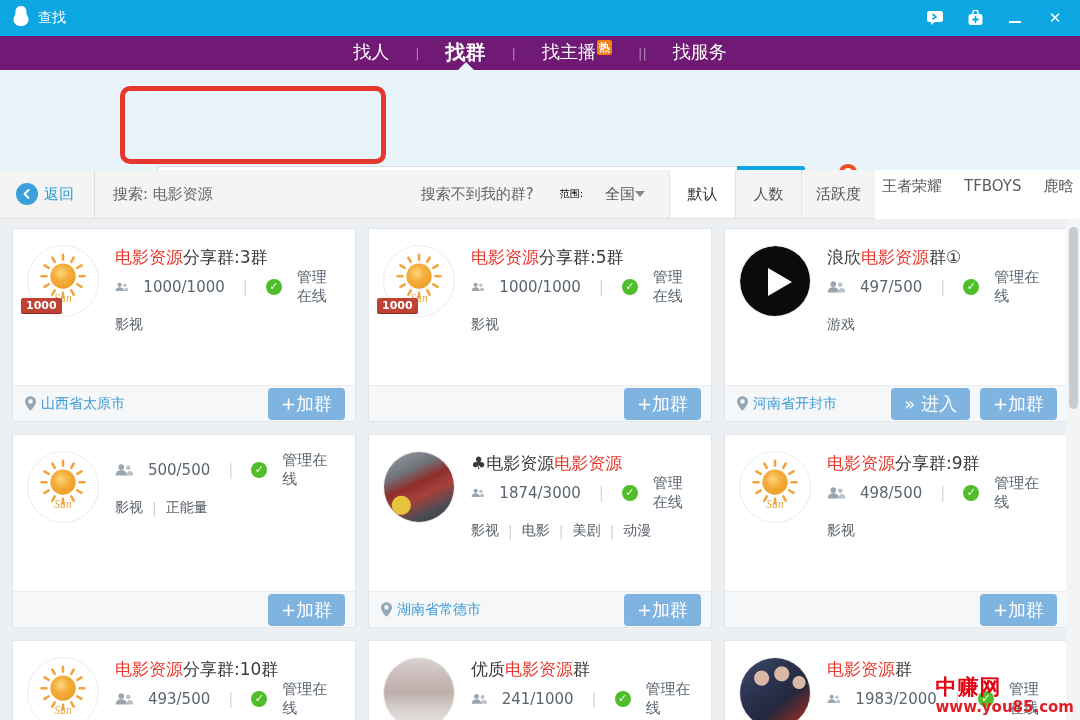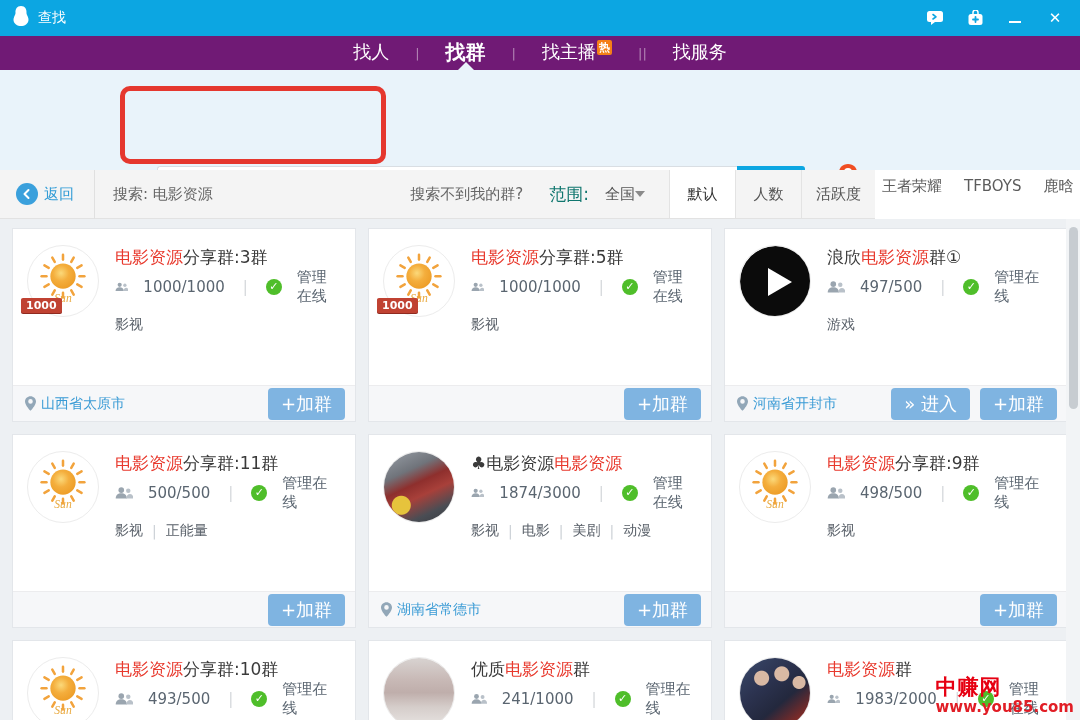--- a/index.html
+++ b/index.html
@@ -46,21 +46,21 @@
   
   .filter-bar { position:absolute; left:0; top:170px; width:875px; height:49px; background:#f4f4f4;
     border-bottom:1px solid #e2e2e2; display:flex; align-items:center; }
   .back-area { display:flex; align-items:center; gap:6px; padding:0 20px 0 16px; height:100%; cursor:pointer; }
   .back-circle { width:22px; height:22px; border-radius:50%; background:#3aa0dc; display:flex; align-items:center; justify-content:center; }
   .back-label { color:#2f9bd6; font-size:15px; }
   .fb-div { width:1px; height:49px; background:#e0e0e0; }
   .search-crumb { font-size:15px; color:#666; padding-left:18px; }
   .fb-right { margin-left:auto; display:flex; align-items:center; height:100%; }
   .cant-find { font-size:15px; color:#666; cursor:pointer; margin-right:26px; }
-  .scope-label { font-size:17px; color:#0f766e; margin-right:16px; }
+  .scope-label { font-size:10px; color:#000000; margin-right:22px; }
   .scope-select { font-size:15px; color:#555; display:flex; align-items:center; gap:0; cursor:pointer; margin-right:24px; }
   .caret { width:0; height:0; border-left:5px solid transparent; border-right:5px solid transparent; border-top:6px solid #8a8a8a; }
   .sort-tabs { display:flex; height:100%; }
   .sort-tab { min-width:66px; padding:0 14px; height:100%; display:flex; align-items:center; justify-content:center;
     font-size:15px; color:#555; border-left:1px solid #e3e3e3; cursor:pointer; }
   .sort-tab.active { background:#fff; color:#333; }
 
   
   .content { position:absolute; left:0; top:219px; width:1080px; height:501px; background:#edf0f3;
     overflow:hidden; padding:9px 12px 0 12px; }
@@ -381,21 +381,20 @@
                 <line x1="27.5" y1="16.3" x2="25.0" y2="11.9" stroke="#f2a33c" stroke-width="2.6" stroke-linecap="round"></line>
                 <line x1="36.0" y1="14.0" x2="36.0" y2="9.0" stroke="#f2a33c" stroke-width="2.6" stroke-linecap="round"></line>
                 <line x1="44.5" y1="16.3" x2="47.0" y2="11.9" stroke="#f2a33c" stroke-width="2.6" stroke-linecap="round"></line>
                 <line x1="50.7" y1="22.5" x2="55.1" y2="20.0" stroke="#f2a33c" stroke-width="2.6" stroke-linecap="round"></line>
                 <circle cx="36" cy="31" r="13" fill="url(#sunGrad)"></circle>
                 <text x="36" y="58" text-anchor="middle" font-size="12" font-style="italic" fill="#e9a93f" font-family="serif">Sun</text>
               </svg>
             </div>
           </div>
       <div class="card-info">
-        <div class="card-title"><span class="red">电影资源</span><span>分享群:11群</span></div>
         <div class="meta-row">
           <svg width="19" height="14" viewBox="0 0 20 14">
                 <circle cx="7" cy="3.8" r="3.1" fill="#9aa5af"></circle>
                 <path d="M.8 13c0-3.6 2.6-5.6 6.2-5.6s6.2 2 6.2 5.6z" fill="#9aa5af"></path>
                 <circle cx="14.8" cy="4.4" r="2.5" fill="#b9c1c9"></circle>
                 <path d="M12.4 13c.3-3 2-4.9 4.4-4.9 2 0 3.5 1.6 3.9 4.9z" fill="#b9c1c9"></path>
               </svg>
           <span>500/500</span>
           <span class="meta-sep">|</span>
           <span class="check-icon">✓</span>

